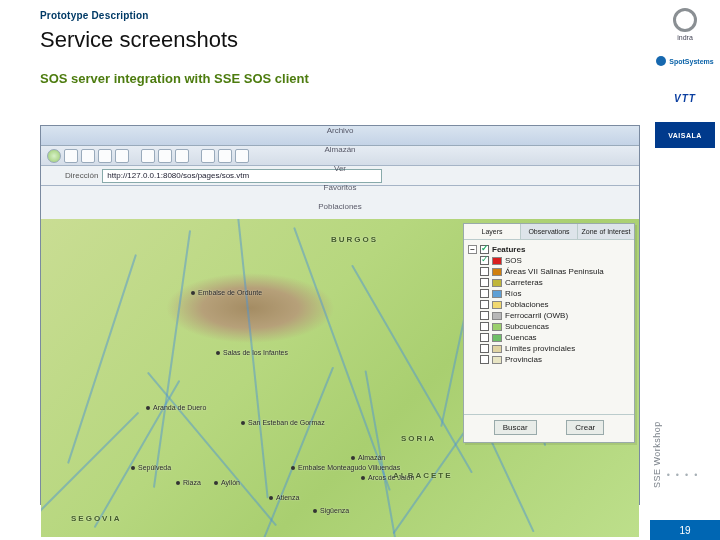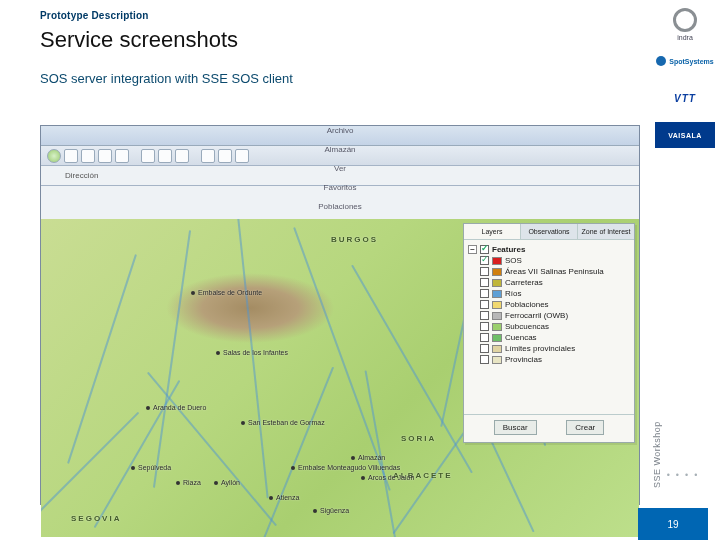--- a/index.html
+++ b/index.html
@@ -2,21 +2,21 @@
 <html><head>
 <meta charset="utf-8">
 <style>
   * { box-sizing: border-box; margin: 0; padding: 0; }
   html, body { width: 720px; height: 540px; font-family: Arial, Helvetica, sans-serif; background: #fff; overflow: hidden; }
   .slide { position: relative; width: 720px; height: 540px; }
   .content { position: absolute; left: 0; top: 0; width: 650px; height: 540px; }
   .right-col { position: absolute; right: 0; top: 0; width: 70px; height: 540px; }
   .section-label { font-size: 10px; font-weight: bold; color: #003a66; padding: 10px 0 6px 40px; letter-spacing: .2px; }
   .title { font-size: 22px; font-weight: normal; color: #111; padding: 0 0 10px 40px; }
-  .subtitle { font-size: 13px; font-weight: normal; color: #0c4a6e; padding: 8px 0 6px 40px; }
+  .subtitle { font-size: 13px; font-weight: bold; color: #4d7c0f; padding: 8px 0 6px 40px; }
   .shot { position: absolute; left: 40px; top: 125px; width: 600px; height: 380px; border: 1px solid #7a8aa0; background: #eef2f5; }
   
   .shot .bar-top { height: 20px; background: linear-gradient(#d9e4f0, #c4d3e6); border-bottom: 1px solid #9ab; display: flex; align-items: center; font-size: 8px; color: #334; padding: 0 6px; gap: 10px; flex-direction: column; }
   .shot .bar-top span { opacity: .8; }
   .shot .bar-tool { height: 20px; background: linear-gradient(#e6ecf3, #d4dde8); border-bottom: 1px solid #a5b4c6; display: flex; align-items: center; gap: 3px; padding: 0 6px; }
   .tbtn { width: 14px; height: 14px; background: #fbfcfd; border: 1px solid #9ab; border-radius: 2px; }
   .tbtn.round { border-radius: 50%; background: radial-gradient(#d7f0c8,#9acb6f); }
   .shot .bar-addr { height: 20px; background: #eef2f5; border-bottom: 1px solid #a5b4c6; display: flex; align-items: center; gap: 4px; padding: 0 24px; font-size: 8px; color: #333; }
   .addr-label { color: #555; }
   .addr-box { flex: 0 0 280px; height: 14px; background: #fff; border: 1px solid #8aa; font-size: 8px; display: flex; align-items: center; padding: 0 4px; color: #223; }
@@ -64,21 +64,21 @@
   .logo { width: 60px; height: 26px; margin: 4px auto; display:flex; align-items:center; justify-content:center; font-size:7px; color:#445; }
   .logo.indra { height: 40px; flex-direction:column; gap:2px; }
   .logo.indra .mk { width:24px; height:24px; border-radius:50%; border:3px solid #8a8f93; }
   .logo.spot { color:#0a62a8; font-weight:bold; }
   .logo.spot .sdot { width:10px; height:10px; border-radius:50%; background:#1668af; margin-right:3px; }
   .logo.vtt { background:#fff; color:#0a3ea0; font-weight:bold; font-style:italic; letter-spacing:1px; font-size:10px; }
   .logo.vai { background:#003a8c; color:#fff; font-weight:bold; font-size:7px; letter-spacing:.5px; }
   .right-col .divider { height: 3px; }
   .dots-row { position:absolute; right:2px; bottom:60px; width:66px; text-align:center; font-size:9px; letter-spacing:6px; color:#a7b0b6; }
   .side-text { position:absolute; right:2px; bottom:46px; width:66px; height:78px; writing-mode: vertical-rl; transform: rotate(180deg); font-size:9px; color:#7b828a; letter-spacing:.5px; text-align:center; }
-  .pagebox { position:absolute; right:12px; bottom:0; width:70px; height:32px; background:#0066b3; color:#fff; font-size:10px; display:flex; align-items:center; justify-content:center; }
+  .pagebox { position:absolute; right:0; bottom:0; width:70px; height:20px; background:#0066b3; color:#fff; font-size:10px; display:flex; align-items:center; justify-content:center; }
 </style>
 </head>
 <body>
 
 <div class="slide">
 
   <div class="content">
     <div class="section-label">Prototype Description</div>
     <div class="title">Service screenshots</div>
     <div class="subtitle">SOS server integration with SSE SOS client</div>
@@ -102,20 +102,23 @@
         <div class="tbtn"></div>
         <div class="tbtn"></div>
         <div class="tbtn"></div>
         <div style="width:6px"></div>
         <div class="tbtn"></div>
         <div class="tbtn"></div>
         <div class="tbtn"></div>
       </div>
       <div class="bar-addr">
         <span class="addr-label">Dirección</span>
+        <div class="addr-box">
+          <span>http://127.0.0.1:8080/sos/pages/sos.vtm</span>
+        </div>
       </div>
       <div class="viewport">
         <div class="map">
           <div class="river r1"></div>
             <div class="river r2"></div>
             <div class="river r3"></div>
           <div class="river r4"></div>
             <div class="river r5"></div>
             <div class="river r6"></div>
           <div class="river r7"></div>

